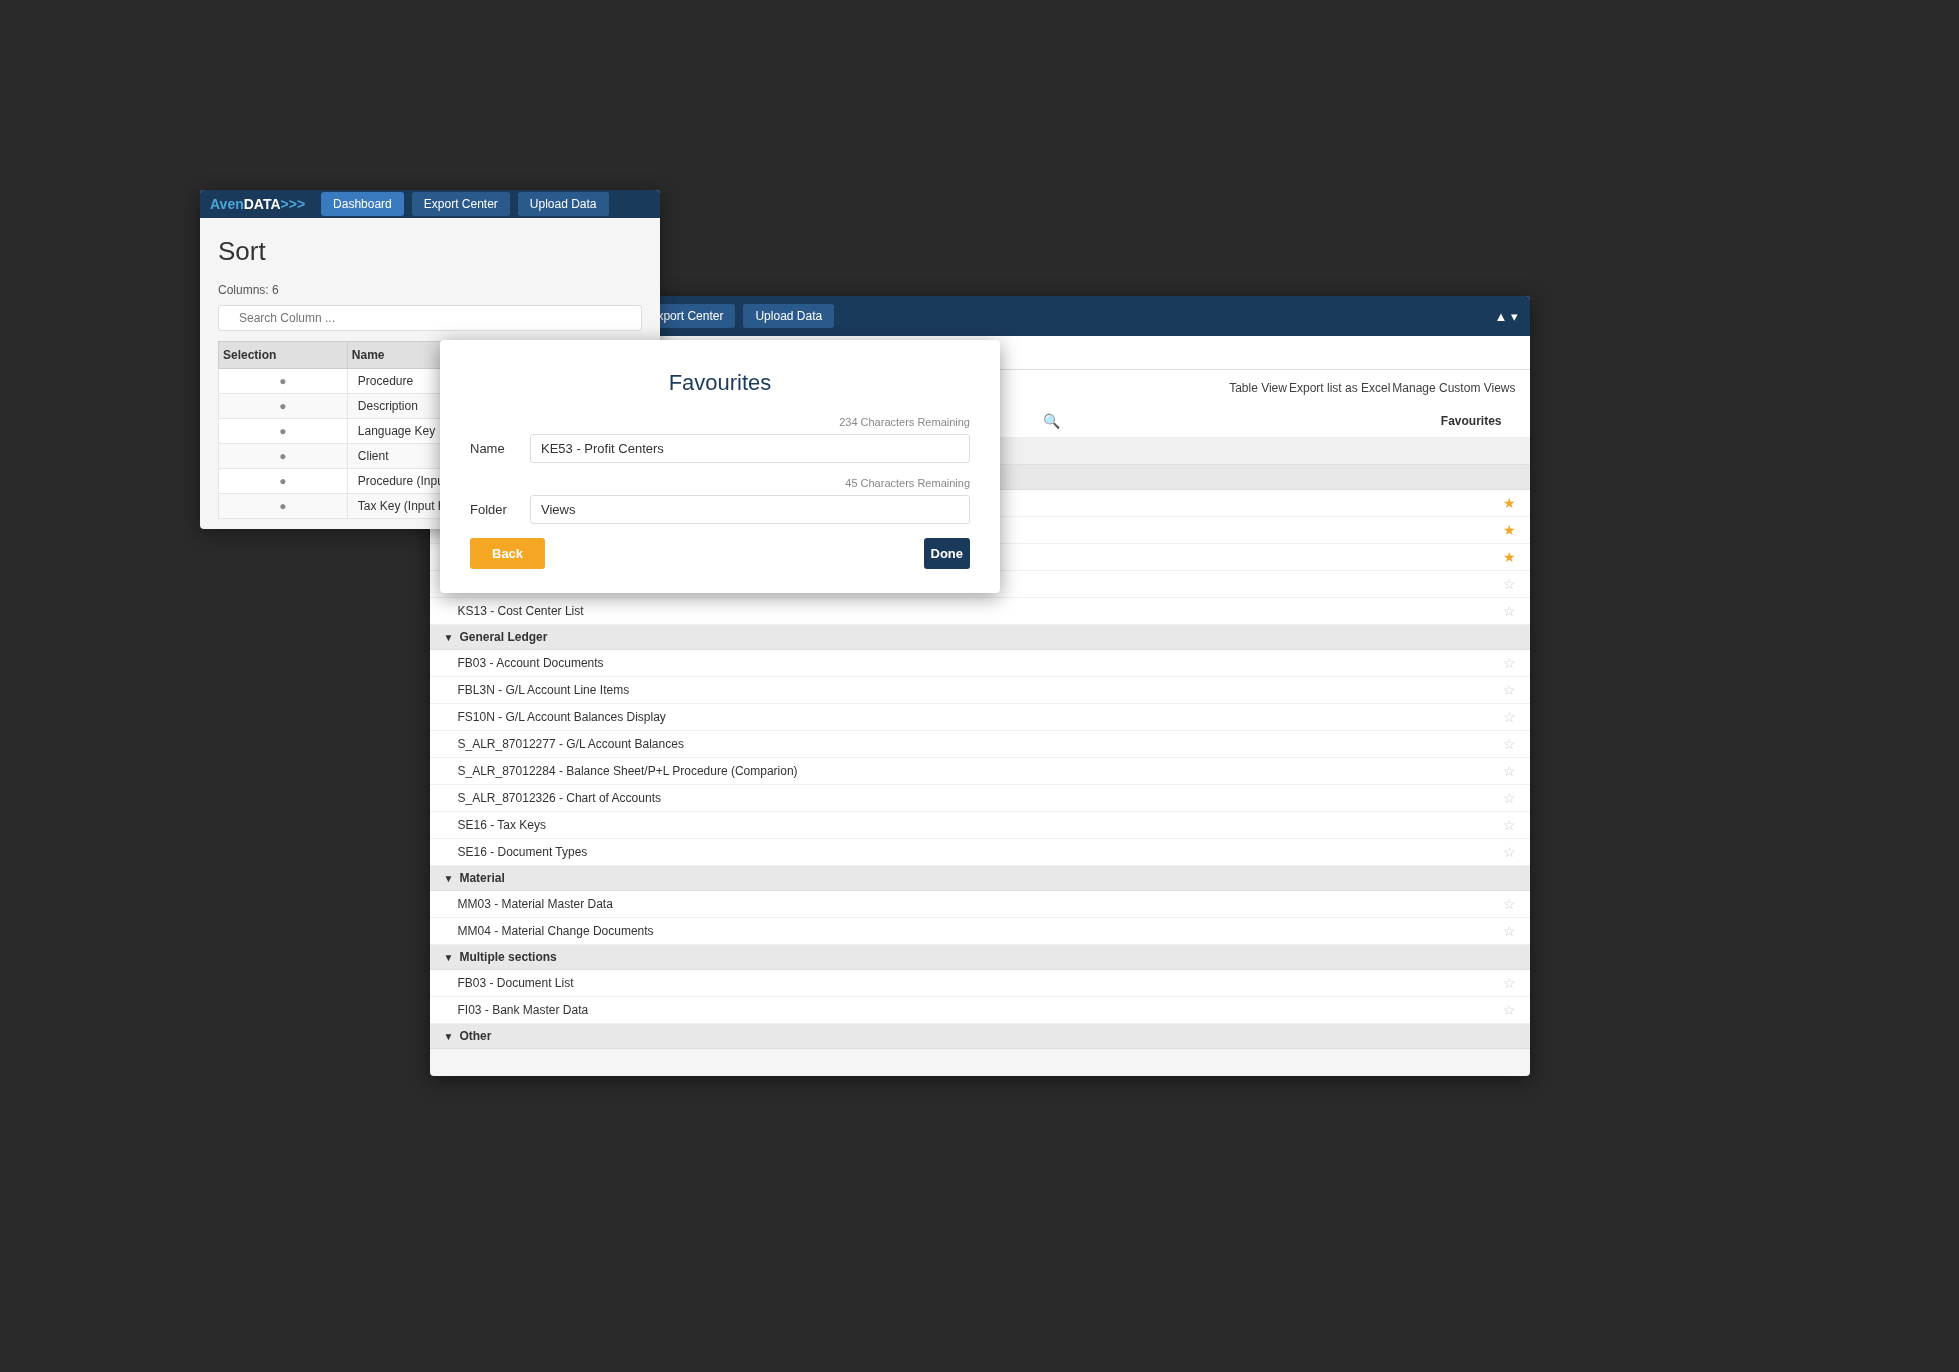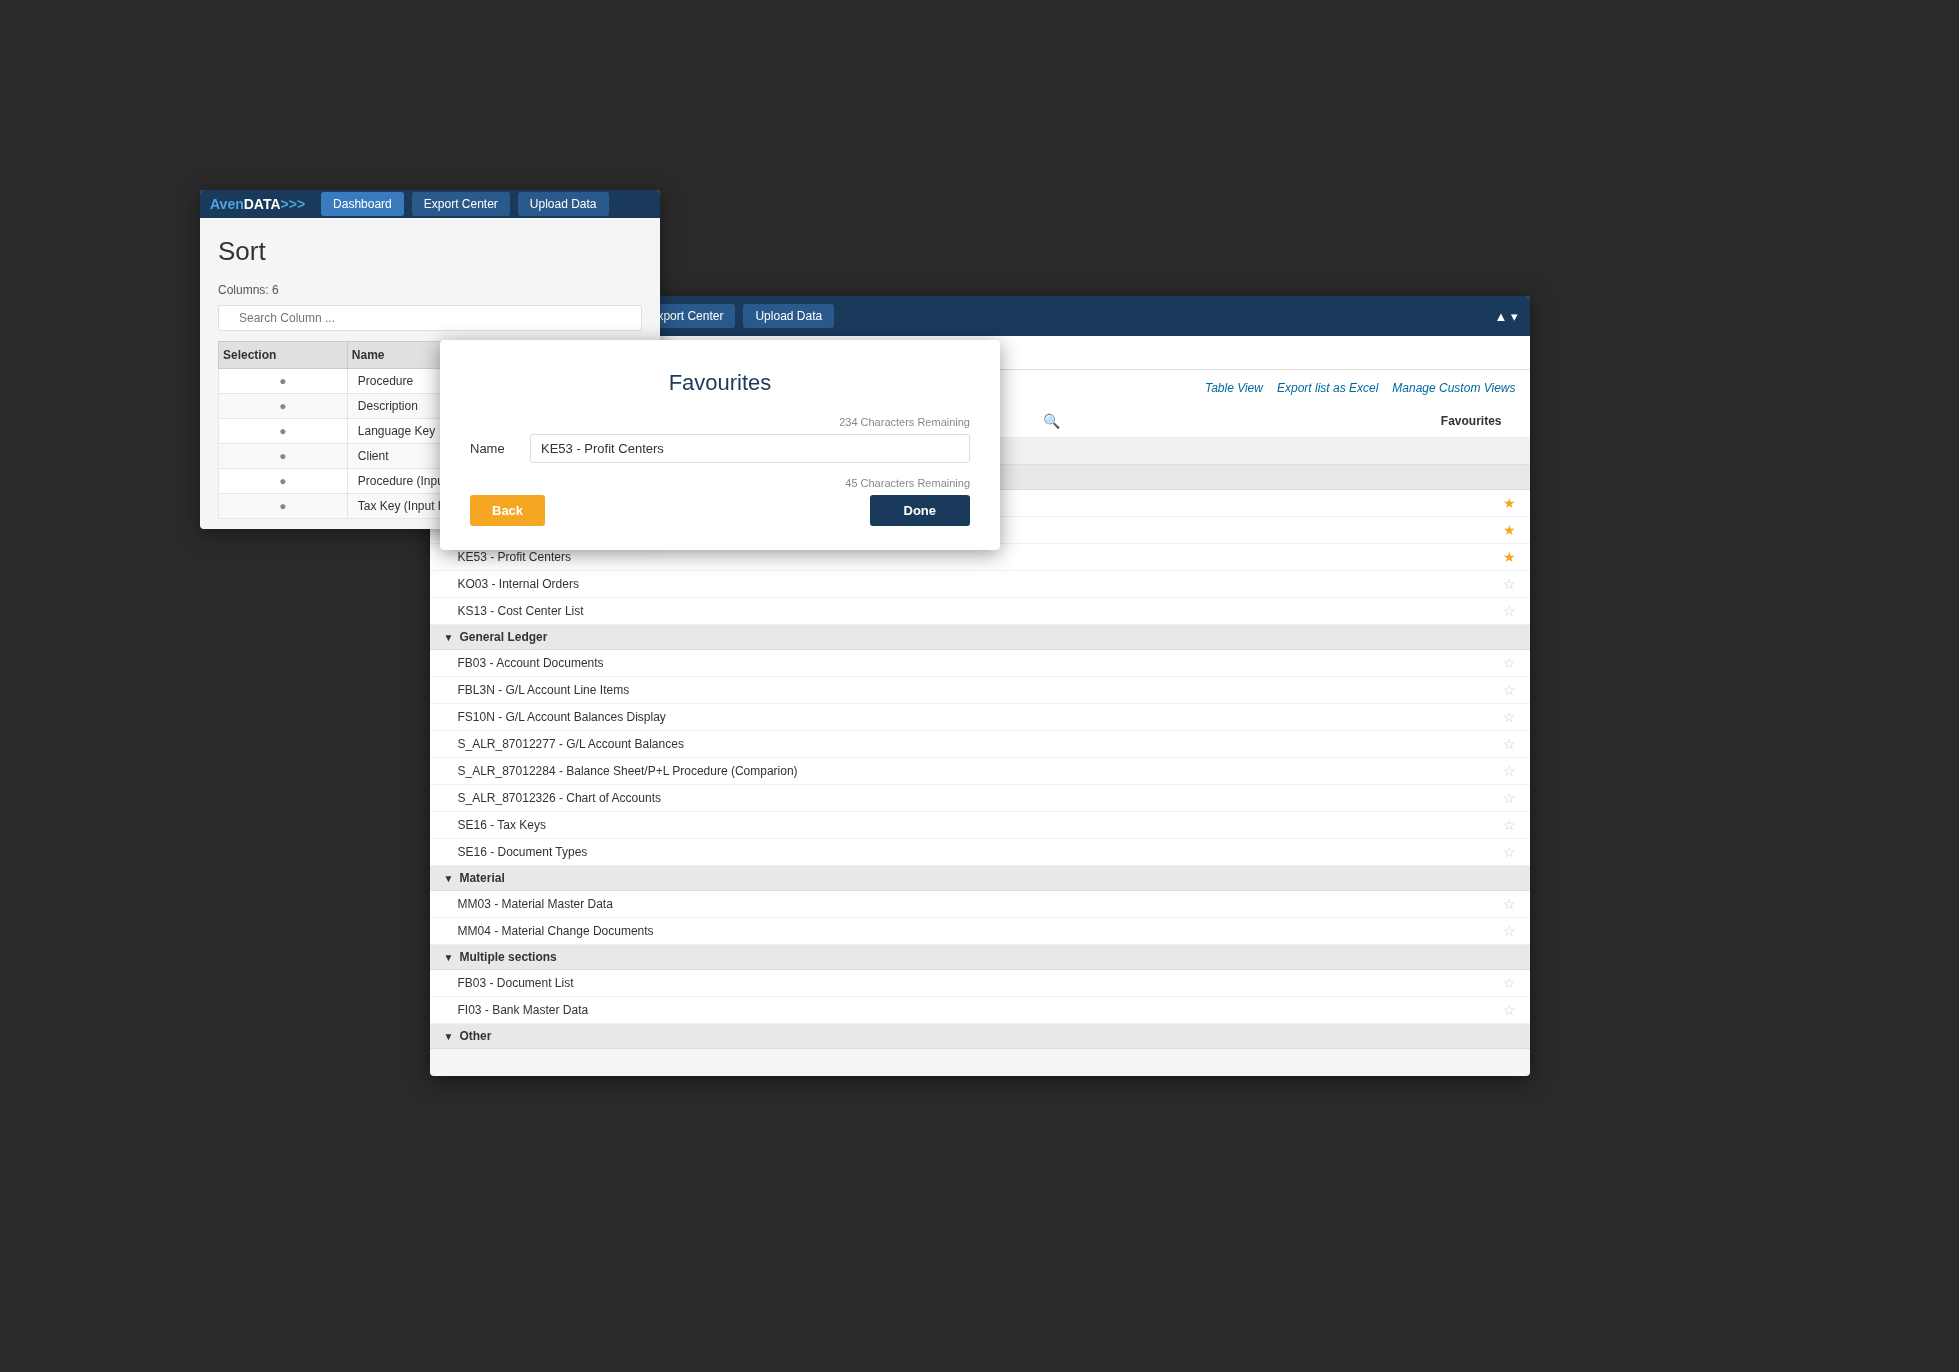--- a/index.html
+++ b/index.html
@@ -90,24 +90,23 @@
       background: white;
     }
     .views-count {
       font-size: 13px;
       color: #333;
       font-weight: bold;
     }
     .views-actions {
       margin-left: auto;
       display: flex;
-      gap: 14px;
-      font-size: 12px;
-      color: #0369a1;
-      font-style: italic;
+      gap: 2px;
+      font-size: 12px;
+      color: #404040;
     }
     .views-actions span { cursor: pointer; }
     .search-icon-btn {
       margin-left: auto;
       color: #555;
       cursor: pointer;
       font-size: 14px;
     }
     .favourites-label {
       margin-left: auto;
@@ -288,21 +287,21 @@
       padding: 8px 22px;
       border-radius: 3px;
       cursor: pointer;
       font-size: 13px;
       font-weight: bold;
     }
     .btn-done {
       background: #1a3a5c;
       color: white;
       border: none;
-      padding: 8px 34px;
+      padding: 8px 7px;
       border-radius: 3px;
       cursor: pointer;
       font-size: 13px;
       font-weight: bold;
     }
 
     .search-fav-row {
       display: flex;
       align-items: center;
       padding: 4px 14px 4px 14px;
@@ -504,18 +503,22 @@
 
   <div class="fav-chars-remaining">234 Characters Remaining</div>
 
   <div class="fav-row">
     <span class="fav-label">Name</span>
     <input class="fav-input" type="text" value="KE53 - Profit Centers" style="">
   </div>
 
   <div class="fav-chars-remaining2">45 Characters Remaining</div>
 
+  <div class="fav-row">
+    <span class="fav-label">Folder</span>
+    <input class="fav-input" type="text" value="Views" style="">
+  </div>
 
   <div class="fav-buttons">
     <button class="btn-back">Back</button>
     <button class="btn-done">Done</button>
   </div>
 </div>
 
 </body></html>

